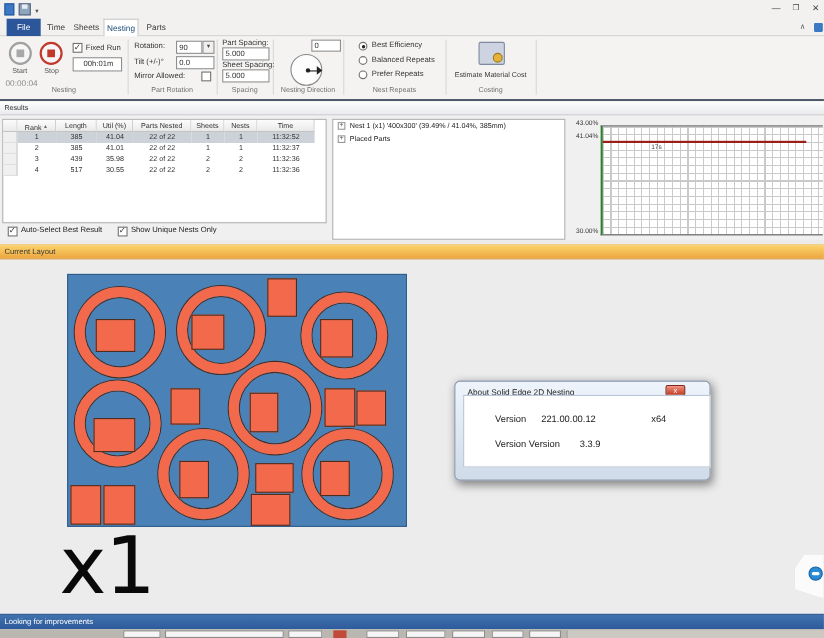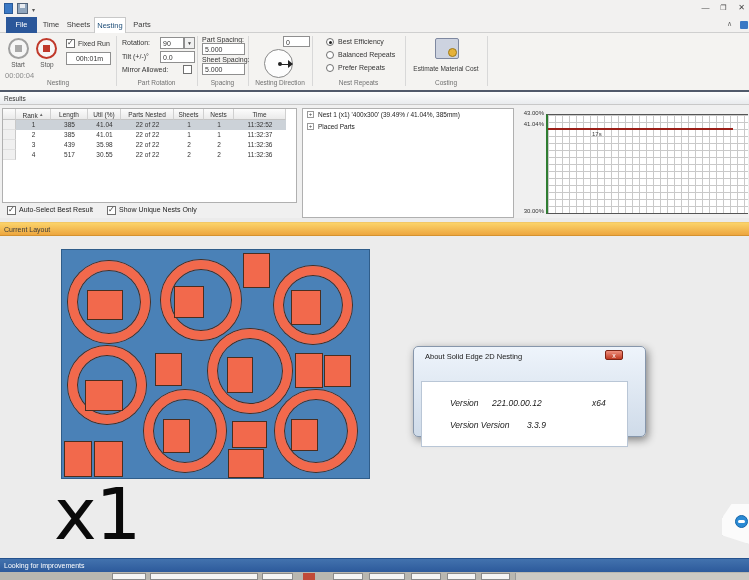--- a/index.html
+++ b/index.html
@@ -114,21 +114,21 @@
 .part-rect { position:absolute; background:#f2694c; border:1px solid #4a2e20; }
 #multiplier { position:absolute; left:54px; top:484px; font-size:72px; font-family:"DejaVu Sans",sans-serif; font-weight:normal; color:#0a0a0a; line-height:0.85; letter-spacing:-1px; }
 #tv-flap { position:absolute; left:722px; top:504px; width:27px; height:40px; background:#fbfbfb; clip-path:polygon(35% 0,100% 0,100% 100%,0 78%,0 35%); box-shadow:-1px 2px 3px rgba(0,0,0,0.2); }
 #tv-icon { position:absolute; left:735px; top:515px; width:13px; height:13px; border-radius:50%; background:#2a8ad4; border:1px solid #1565a8; }
 #tv-icon:before { content:""; position:absolute; left:2px; top:4px; width:7px; height:3px; background:#fff; border-radius:2px; }
 
 
 #about { position:absolute; left:413px; top:330px; width:233px; height:91px; border-radius:5px; background:linear-gradient(180deg,#eef4fb,#cfdbe9); border:1px solid #8696ab; box-shadow:2px 3px 9px rgba(0,0,0,0.45);margin-top:16px; }
 #about-title { position:absolute; left:11px; top:5px; font-size:7.5px; color:#1a1a1a; }
 #about-close { position:absolute; left:191px; top:3px; width:18px; height:10px; border-radius:2px; background:linear-gradient(#f0907e,#c03a22); border:1px solid #7d2415; color:#fff; font-size:7px; text-align:center; line-height:9px; }
-#about-inner { position:absolute; left:7px; top:34px; width:207px; height:66px; background:#fff; border:1px solid #b9c6d6;font-style:italic; }
+#about-inner { position:absolute; left:7px; top:12px; width:225px; height:66px; background:#fff; border:1px solid #b9c6d6; }
 .about-text { position:absolute; font-size:8.5px; color:#1a1a1a; }
 #ver-label { left:28px; top:16px; }
 #ver-value { left:70px; top:16px; }
 #ver-arch  { left:170px; top:16px; }
 #eng-label { left:28px; top:38px; }
 #eng-value { left:105px; top:38px; }
 
 
 #statusbar { position:absolute; left:0; top:558px; width:749px; height:14px; background:linear-gradient(#4272ae,#2d5a9b); border-top:1px solid #24528e; }
 #status-text { position:absolute; left:4px; top:3px; font-size:7px; color:#fff; }

